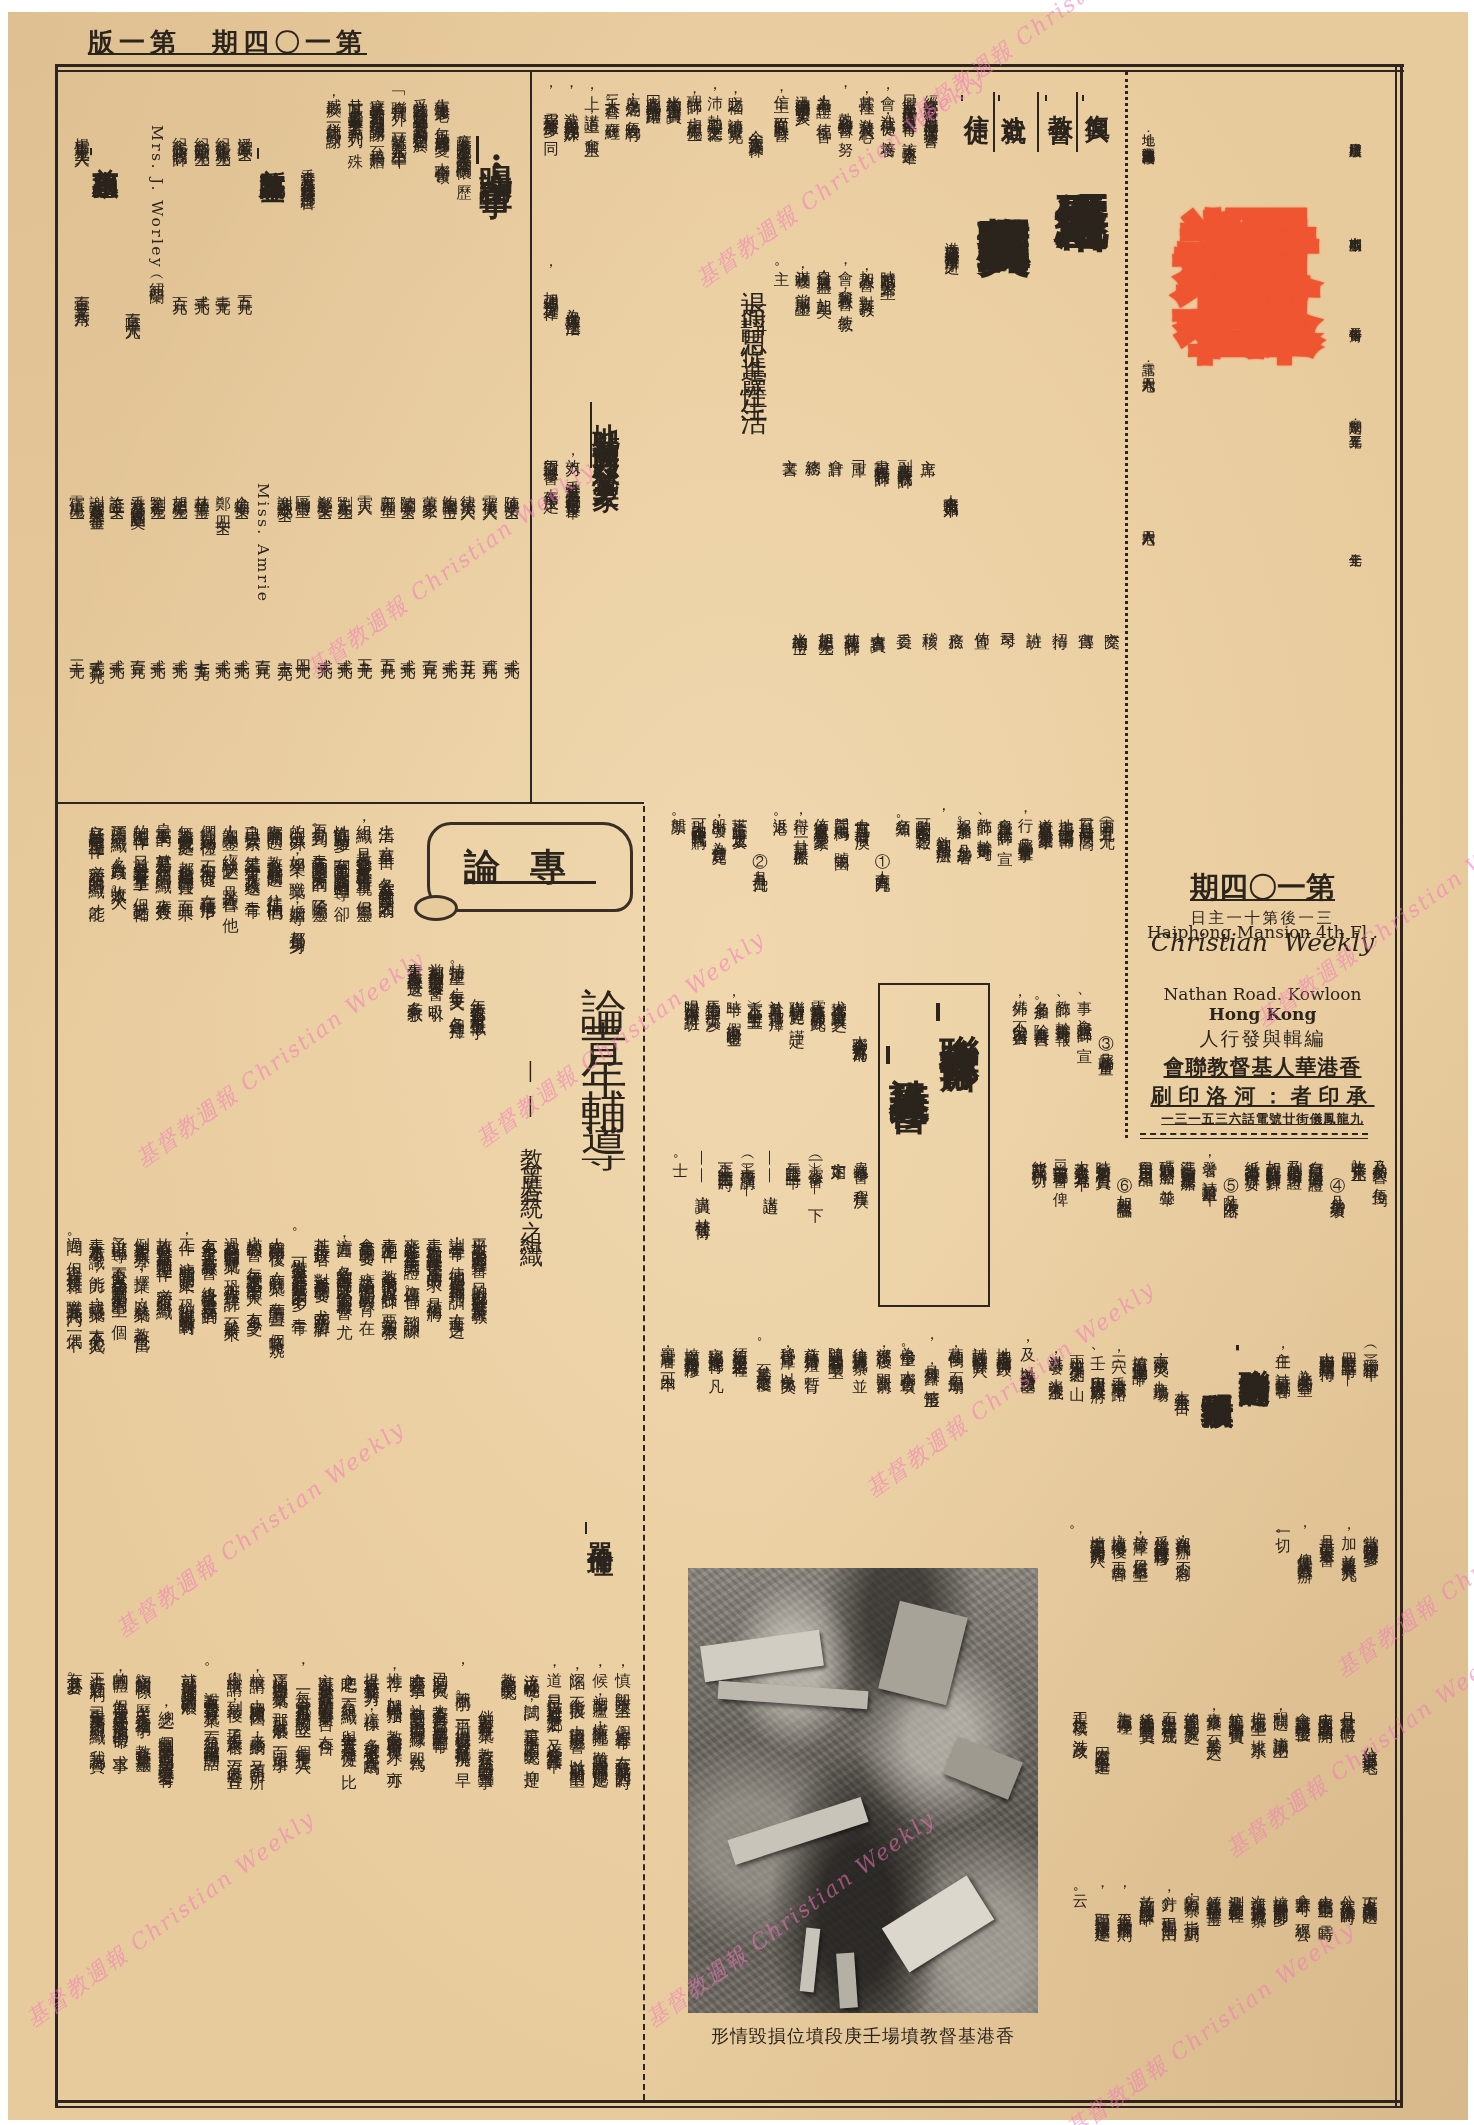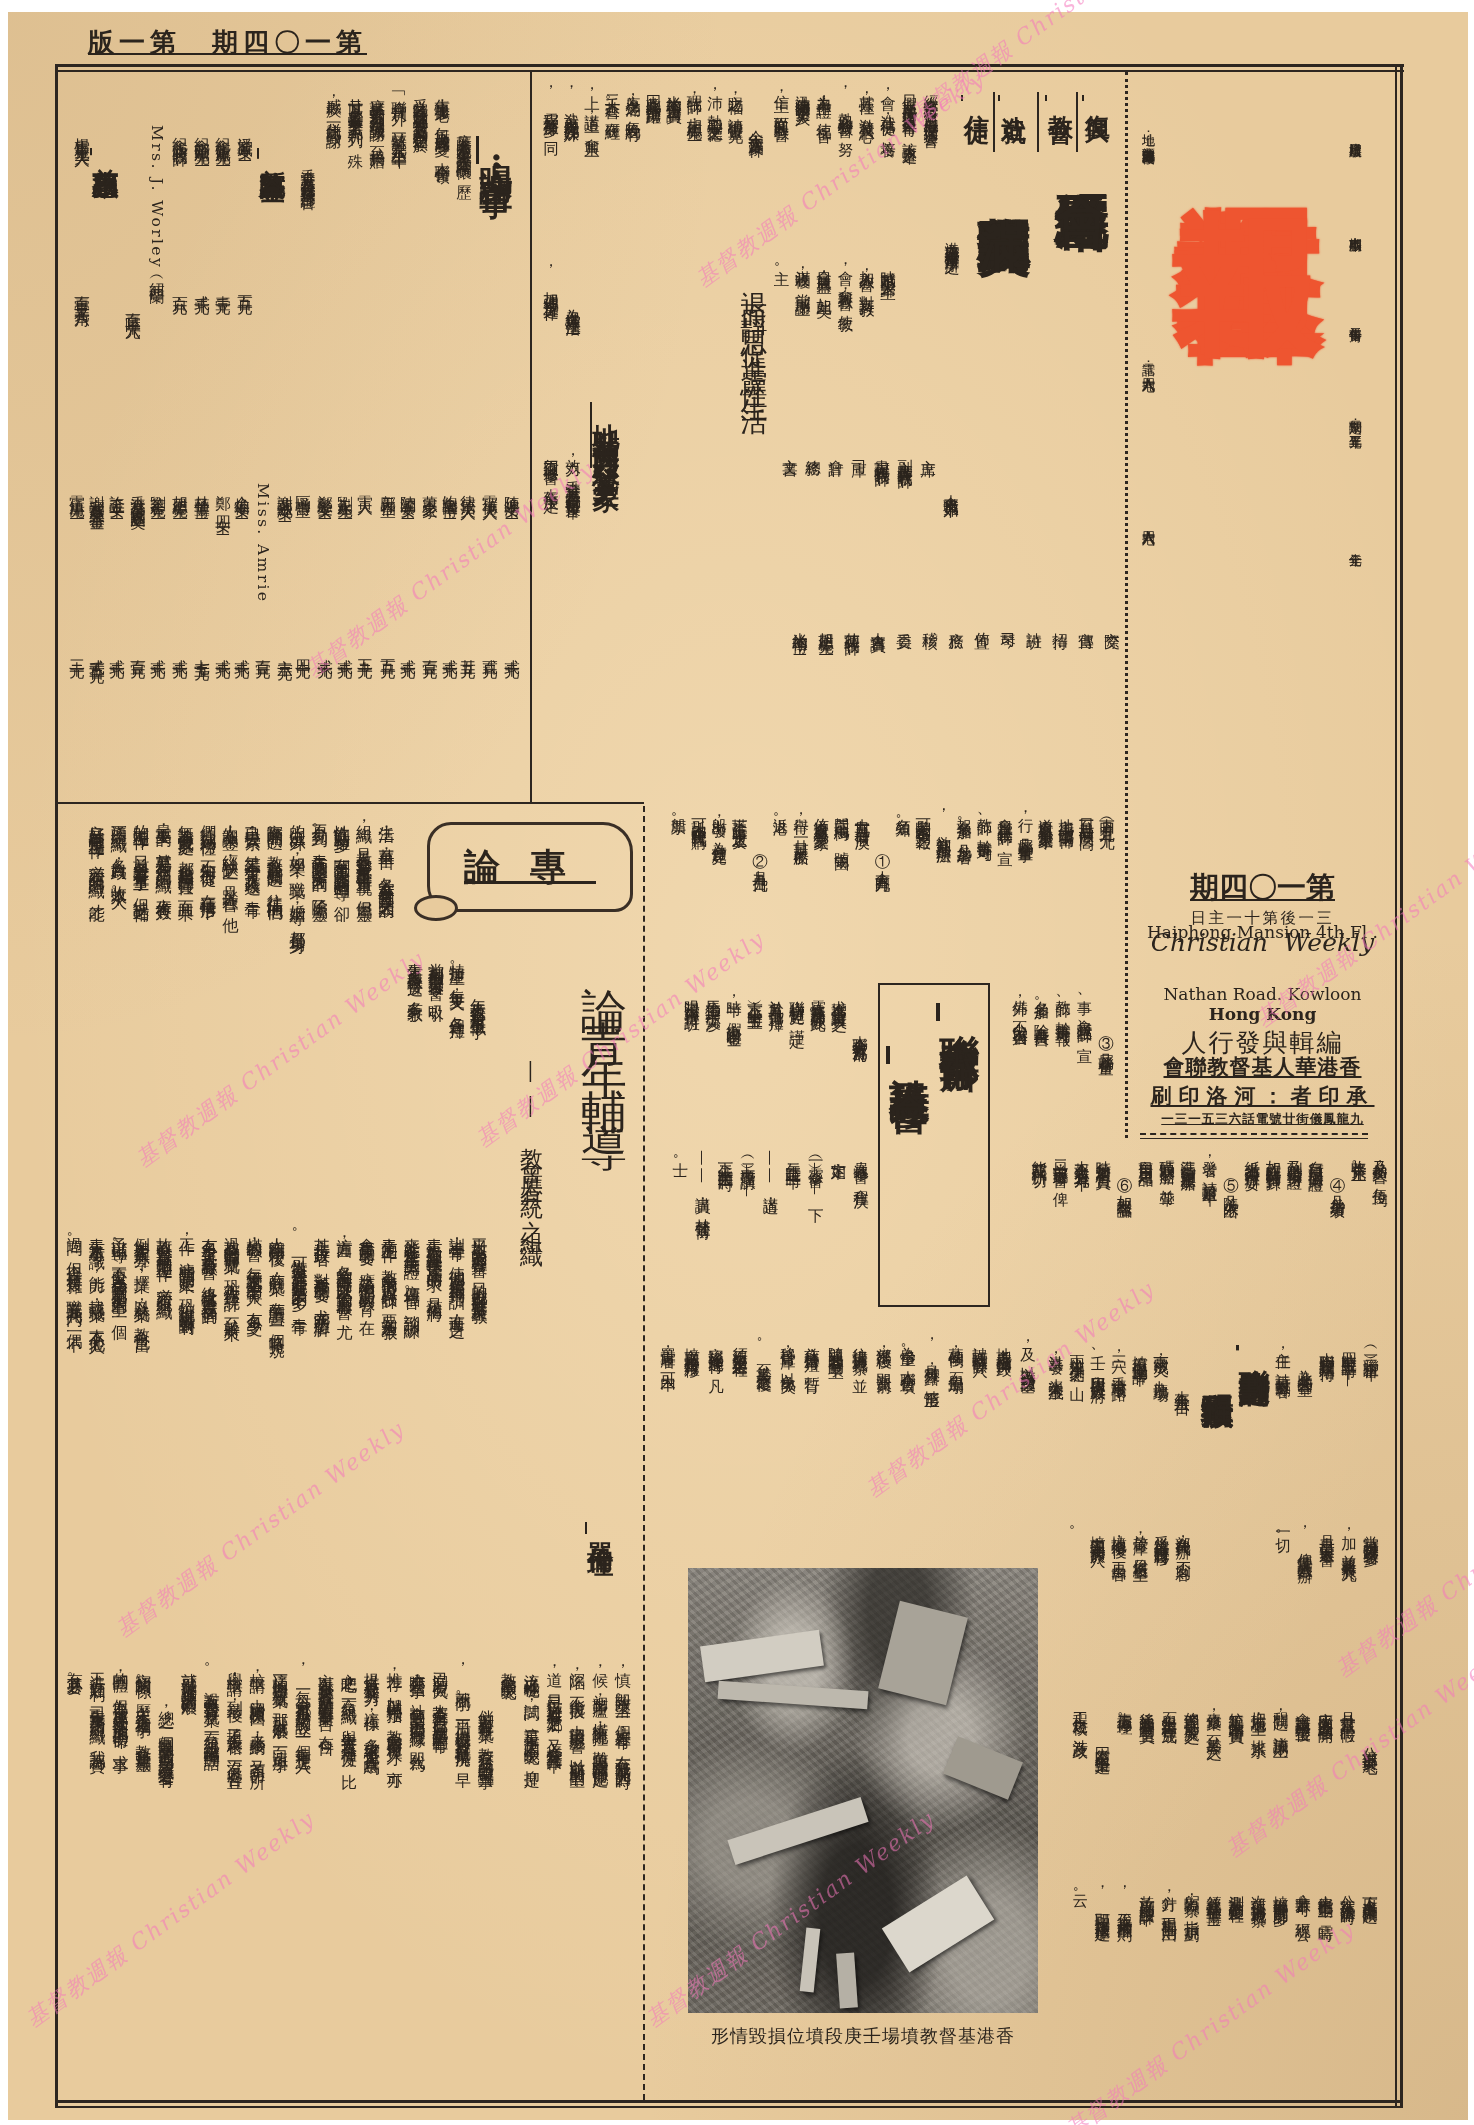--- a/index.html
+++ b/index.html
@@ -68,21 +68,21 @@
   <div class="v" style="left:1346px;top:317px;width:18px;font-size:13px;letter-spacing:0.4px;line-height:18px;">每份零售二角</div>
   <div class="v" style="left:1346px;top:410px;width:18px;font-size:13px;letter-spacing:0.4px;line-height:18px;">長期定閱：半年五元</div>
   <div class="v" style="left:1346px;top:543px;width:18px;font-size:13px;letter-spacing:0.4px;line-height:18px;">全年十元</div>
 
   <div class="mhl rtl b" style="top:868px;font-size:29px;">第一〇四期</div>
   <div class="mhl rtl" style="top:908px;font-size:15.5px;letter-spacing:2.5px;">三一後第十一主日</div>
   <div class="mhl" style="top:928px;font-size:25px;font-style:italic;">Christian  Weekly</div>
   <div class="mhl" style="top:922px;font-size:17px;">Haiphong Mansion 4th Fl .</div>
   <div class="mhl" style="top:984px;font-size:17px;">Nathan Road. Kowloon</div>
   <div class="mhl" style="top:1004px;font-size:17px;font-weight:bold;">Hong Kong</div>
-  <div class="mhl rtl" style="top:1026px;font-size:25px;letter-spacing:2px;">編輯與發行人</div>
+  <div class="mhl rtl" style="top:1026px;font-size:19px;letter-spacing:2px;">編輯與發行人</div>
   <div class="mhl rtl b" style="top:1053px;font-size:21px;letter-spacing:1px;">香港華人基督教聯會</div>
   <div class="mhl rtl b" style="top:1082px;font-size:21px;letter-spacing:7px;">承印者：河洛印刷</div>
   <div class="mhl rtl b" style="top:1111px;font-size:12.5px;letter-spacing:1px;">九龍鳳儀街廿號電話六三五一三一</div>
   <div style="position:absolute;left:1140px;top:1133px;width:228px;height:3px;border-top:2px dashed #2d2620;border-bottom:1.5px solid #2d2620;"></div>
 
   <div class="v b" style="left:478px;top:136px;width:36px;font-size:33px;letter-spacing:4px;line-height:36px;">鳴・謝・啓・事</div>
   <div class="v" style="left:322px;top:86px;width:152px;height:345px;font-size:15.5px;letter-spacing:2.2px;line-height:21.7px;">　　廣蔭老人院承蒙各界人士愛護關懷，歷
 年惠恤孤老，仁風廣披感同身受，本聯會領
 受之餘除按月臚列善長芳名及捐贈之金額於
 「聯會月刊」外，玆特將一九六六年上半年

